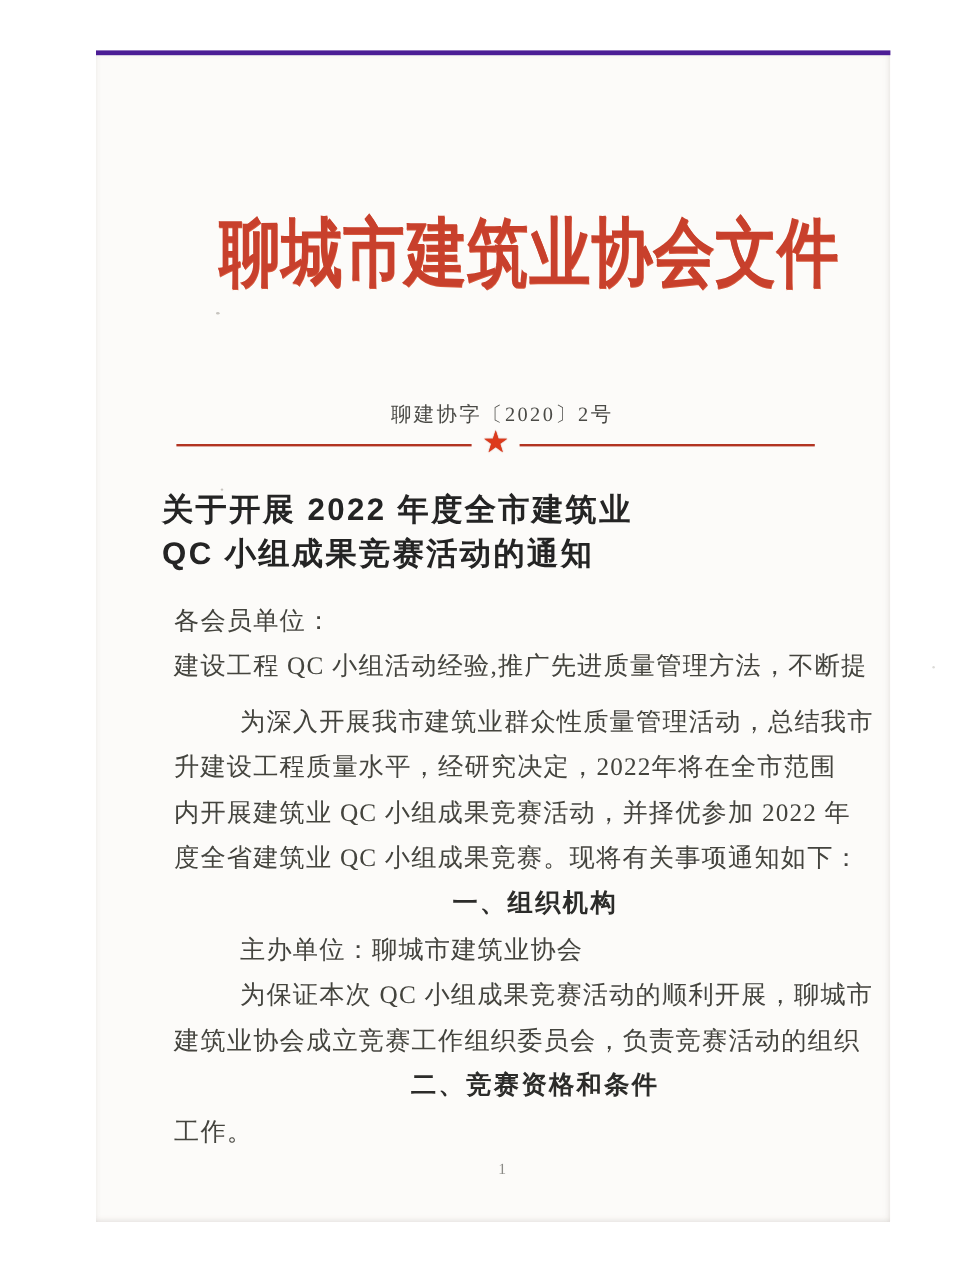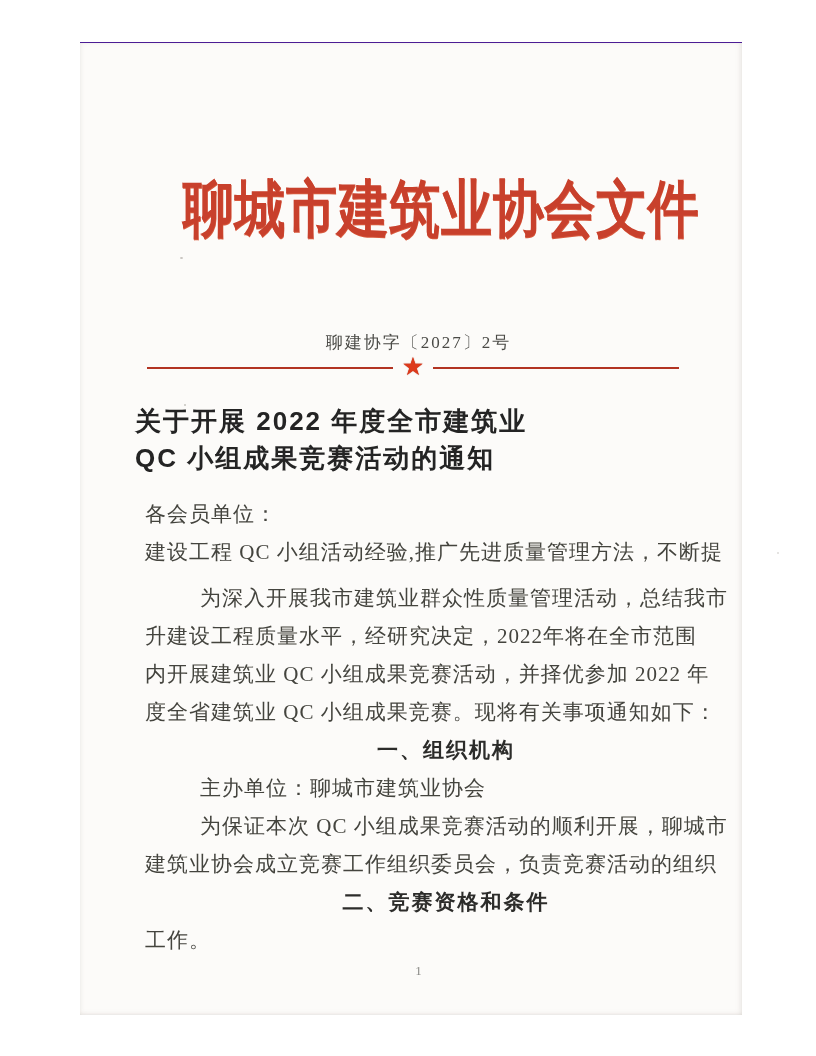--- a/index.html
+++ b/index.html
@@ -11,21 +11,21 @@
     overflow: hidden;
     font-family: "Liberation Serif", serif;
   }
   .paper {
     position: absolute;
     left: 80px;
     top: 42px;
     width: 662px;
     height: 972px;
     background: #fcfbf9;
-    border-top: 1px solid #4c1d95;
+    border-top: 4px solid #4c1d95;
     box-shadow: inset -3px 0 6px -3px rgba(190,185,178,.45),
                 inset 3px 0 6px -4px rgba(200,196,190,.35),
                 inset 0 -3px 5px -3px rgba(200,196,190,.4);
   }
   .content {
     position: absolute;
     left: 65px;
     top: 0;
     width: 547px;
     height: 100%;
@@ -137,21 +137,21 @@
 
 <div class="paper">
   <div class="speck s1"></div>
   <div class="speck s2"></div>
   <div class="speck s3"></div>
 
   <div class="content">
 
     <div class="org-title">聊城市建筑业协会文件</div>
 
-    <div class="doc-number">聊建协字〔2027〕2号</div>
+    <div class="doc-number">聊建协字〔2020〕2号</div>
 
     <div class="divider-row">
       <div class="divider-seg"></div>
       <div class="divider-star">★</div>
       <div class="divider-seg"></div>
     </div>
 
     <div class="notice-title">
       <div>关于开展 2022 年度全市建筑业</div>
       <div>QC 小组成果竞赛活动的通知</div>

